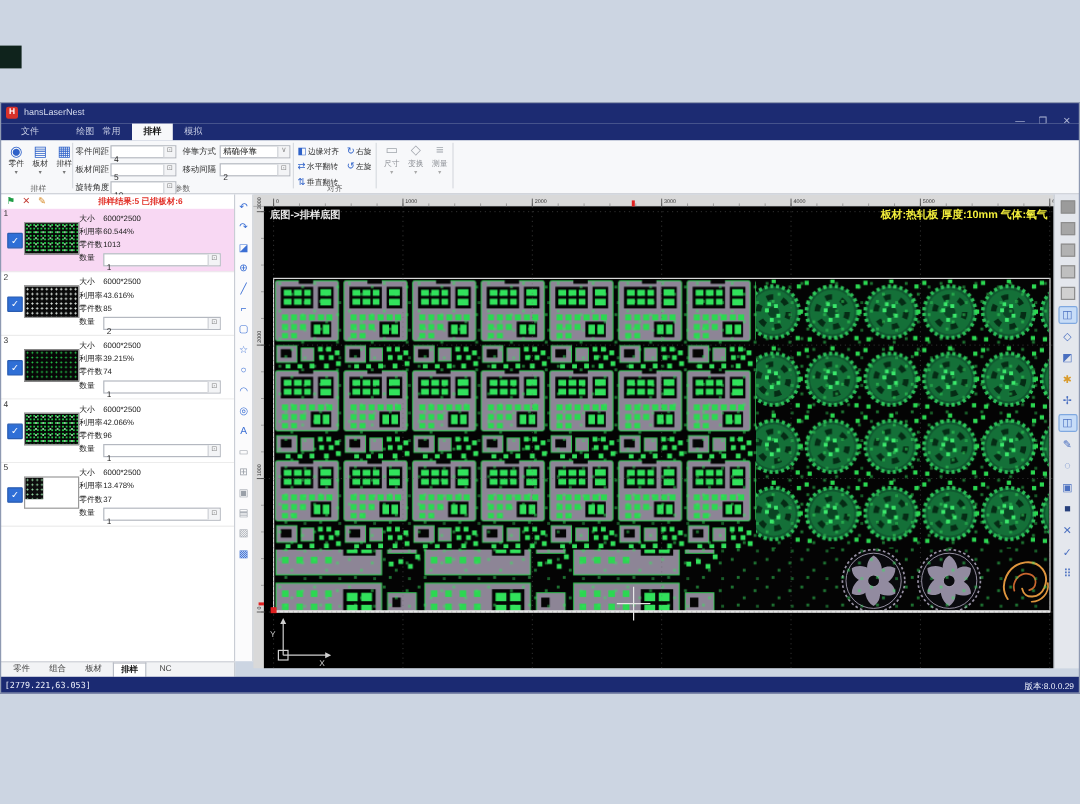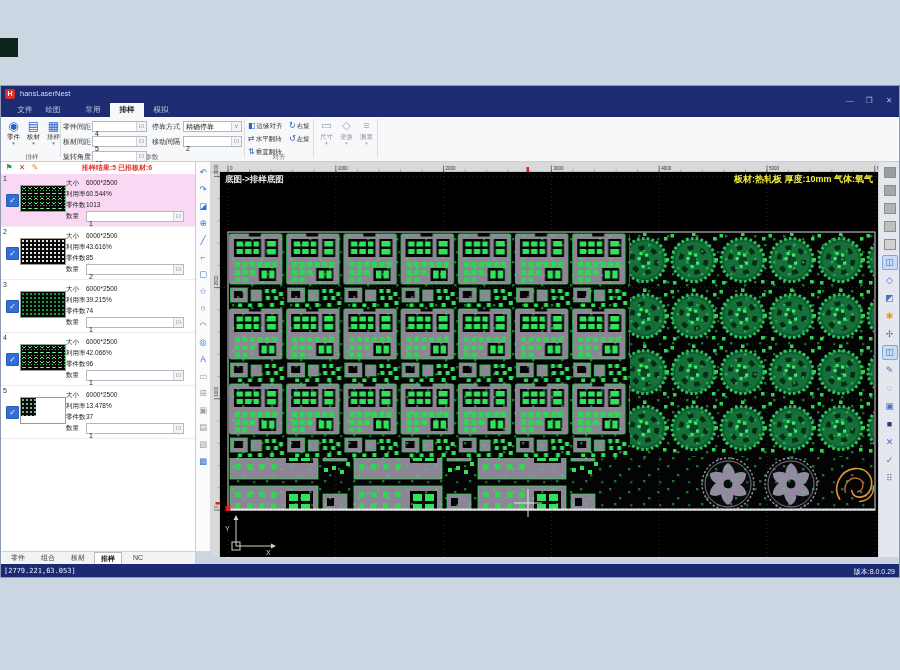--- a/index.html
+++ b/index.html
@@ -91,21 +91,21 @@
 
 <div class="abs titlebar"></div>
 <div class="abs logo">H</div>
 <div class="abs apptitle">hansLaserNest</div>
 <div class="abs winctl" style="left:843px">—</div>
 <div class="abs winctl" style="left:862px">❐</div>
 <div class="abs winctl" style="left:882px">✕</div>
 
 <div class="abs menubar"></div>
 <div class="abs mtab" style="left:8px">文件</div>
-<div class="abs mtab" style="left:36px">绘图</div>
+<div class="abs mtab" style="left:54px">绘图</div>
 <div class="abs mtab" style="left:76px">常用</div>
 <div class="abs mtab active" style="left:110px">排样</div>
 <div class="abs mtab" style="left:144px">模拟</div>
 
 <div class="abs ribbon"></div>
 <div class="abs bigbtn" style="left:4px">
   <span class="ic">◉</span>
   <span class="lb">零件</span>
   <span class="dd">▼</span>
 </div>

